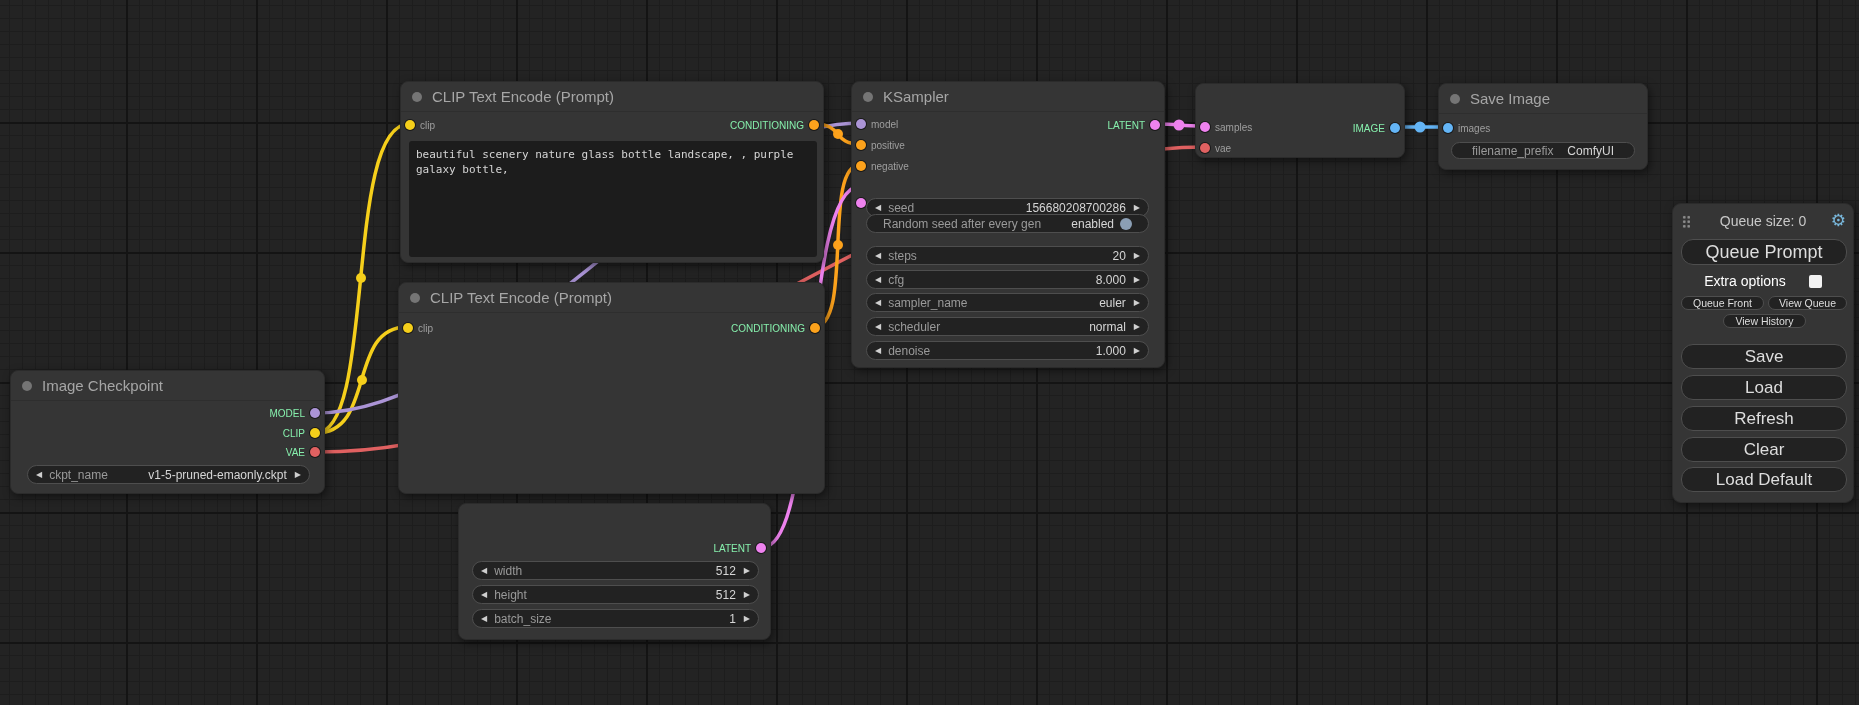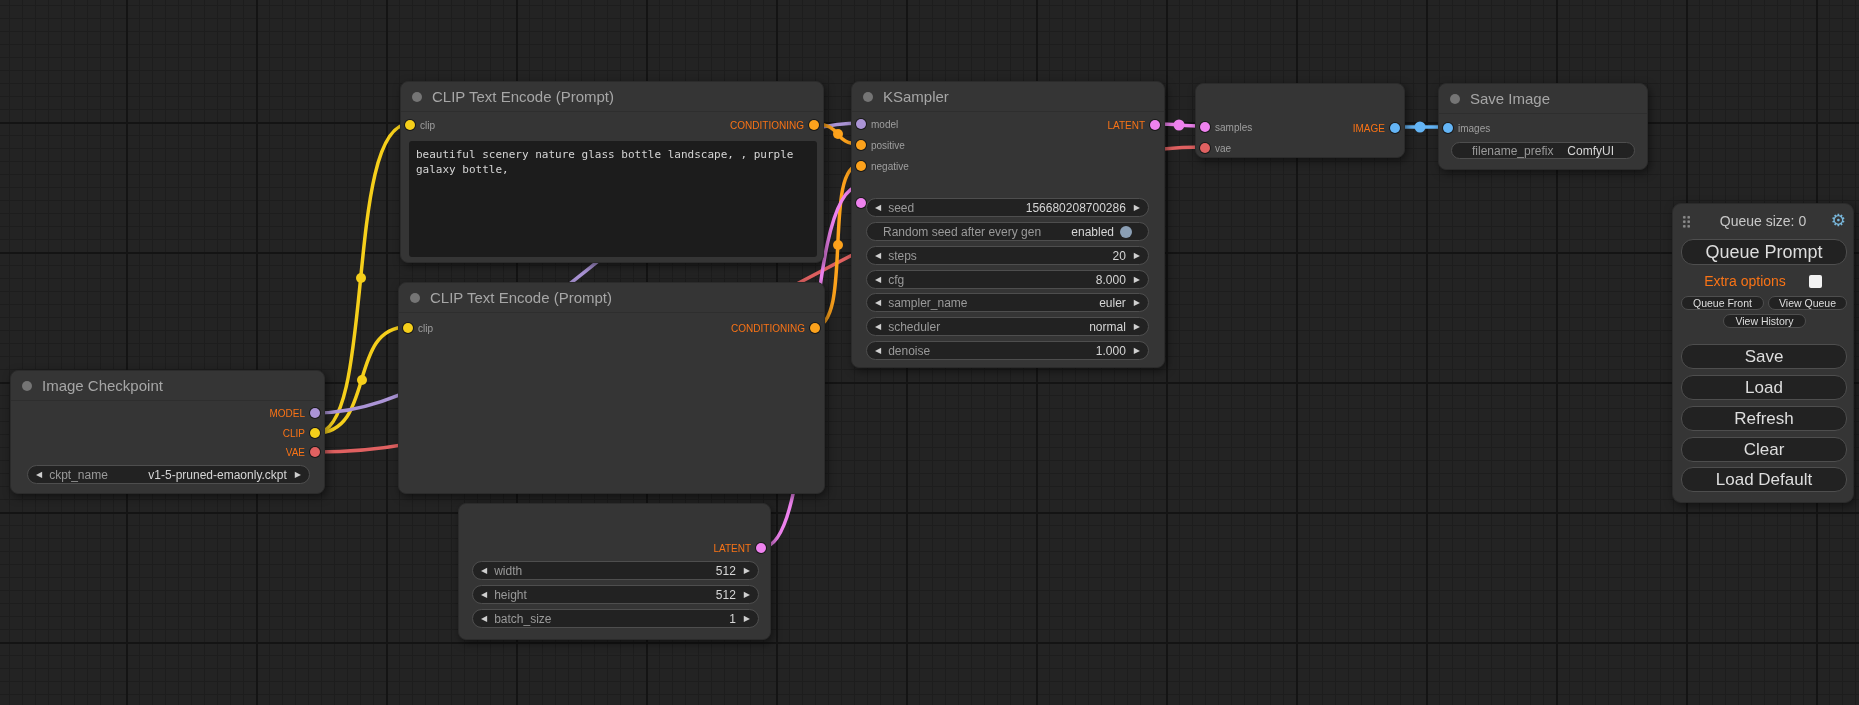--- a/index.html
+++ b/index.html
@@ -26,21 +26,21 @@
     border:1px solid #2b2b2b; box-shadow:2px 3px 9px rgba(0,0,0,0.5);
   }
   .node-title {
     height:30px; display:flex; align-items:center; gap:10px; padding-left:11px;
     color:#a6a6a6; font-size:15px; border-bottom:1px solid #2e2e2e;
   }
   .title-dot { width:10px; height:10px; border-radius:50%; background:#757575; flex:0 0 auto; }
 
   .port { position:absolute; height:20px; display:flex; align-items:center; font-size:10px; }
   .port.in  { left:0; padding-left:19px; color:#9f9f9f; }
-  .port.out { right:0; padding-right:19px; color:#f97316; }
+  .port.out { right:0; padding-right:19px; color:#86efac; }
   .pdot { position:absolute; top:5px; width:10px; height:10px; border-radius:50%;
           box-shadow:0 0 0 1px rgba(0,0,0,0.55); }
   .port.in  .pdot { left:4px; }
   .port.out .pdot { right:4px; }
 
   .textarea {
     position:absolute; background:#1c1c1c; border-radius:3px;
     font-family:"DejaVu Sans Mono", monospace; font-size:11px; line-height:15px;
     color:#d5d5d5; padding:6px 7px; white-space:pre-wrap; word-break:break-word;
   }
@@ -73,21 +73,21 @@
   .gear { position:absolute; right:7px; top:-2px; color:#79b8dc; font-size:17px; line-height:20px; }
 
   .qbtn {
     position:absolute; left:8px; width:166px; background:#222222; border:1px solid #4e4e4e;
     border-radius:12px; color:#dedede; text-align:center; cursor:default;
   }
   .qbtn.big { height:25px; font-size:17px; line-height:23px; }
   #btn-queue-prompt { top:35px; height:26px; font-size:18px; line-height:24px; }
   .extra-row { position:absolute; left:0; right:0; top:69px; height:16px;
                display:flex; align-items:center; justify-content:center; gap:23px;
-               color:#f97316; font-size:14px; }
+               color:#ffffff; font-size:14px; }
   .checkbox { width:13px; height:13px; background:#f2f2f2; border-radius:2px; }
   .qbtn.small { width:auto; font-size:10.5px; height:14px; line-height:12px; border-radius:8px; padding:0 10px; }
   #btn-queue-front { left:8px;  top:92px; width:83px; padding:0; }
   #btn-view-queue  { left:95px; top:92px; width:79px; padding:0; }
   #btn-view-history{ left:50px; top:110px; width:83px; padding:0; }
   #btn-save    { top:140px; } #btn-load    { top:171px; }
   #btn-refresh { top:202px; } #btn-clear   { top:233px; }
   #btn-load-default { top:263px; }
 </style>
 </head>
@@ -203,21 +203,21 @@
       <span>LATENT</span>
       <span class="pdot" style="background-color: rgb(238, 130, 238);"></span>
     </div>
 
     <div class="widget" style="left:14px; top:116px; width:283px;">
       <span class="arrow">◀</span>
       <span class="wlabel">seed</span>
       <span class="wvalue">156680208700286</span>
       <span class="arrow">▶</span>
     </div>
-    <div class="widget no-arrows" style="left:14px; top:140px; width:283px;">
+    <div class="widget no-arrows" style="left:14px; top:132px; width:283px;">
       <span class="wlabel" style="margin-left:0;">Random seed after every gen</span>
       <span class="wvalue">enabled</span>
       <span class="toggle-knob" style="background-color: rgb(139, 159, 181);"></span>
     </div>
     <div class="widget" style="left:14px; top:164px; width:283px;">
       <span class="arrow">◀</span>
       <span class="wlabel">steps</span>
       <span class="wvalue">20</span>
       <span class="arrow">▶</span>
     </div>

